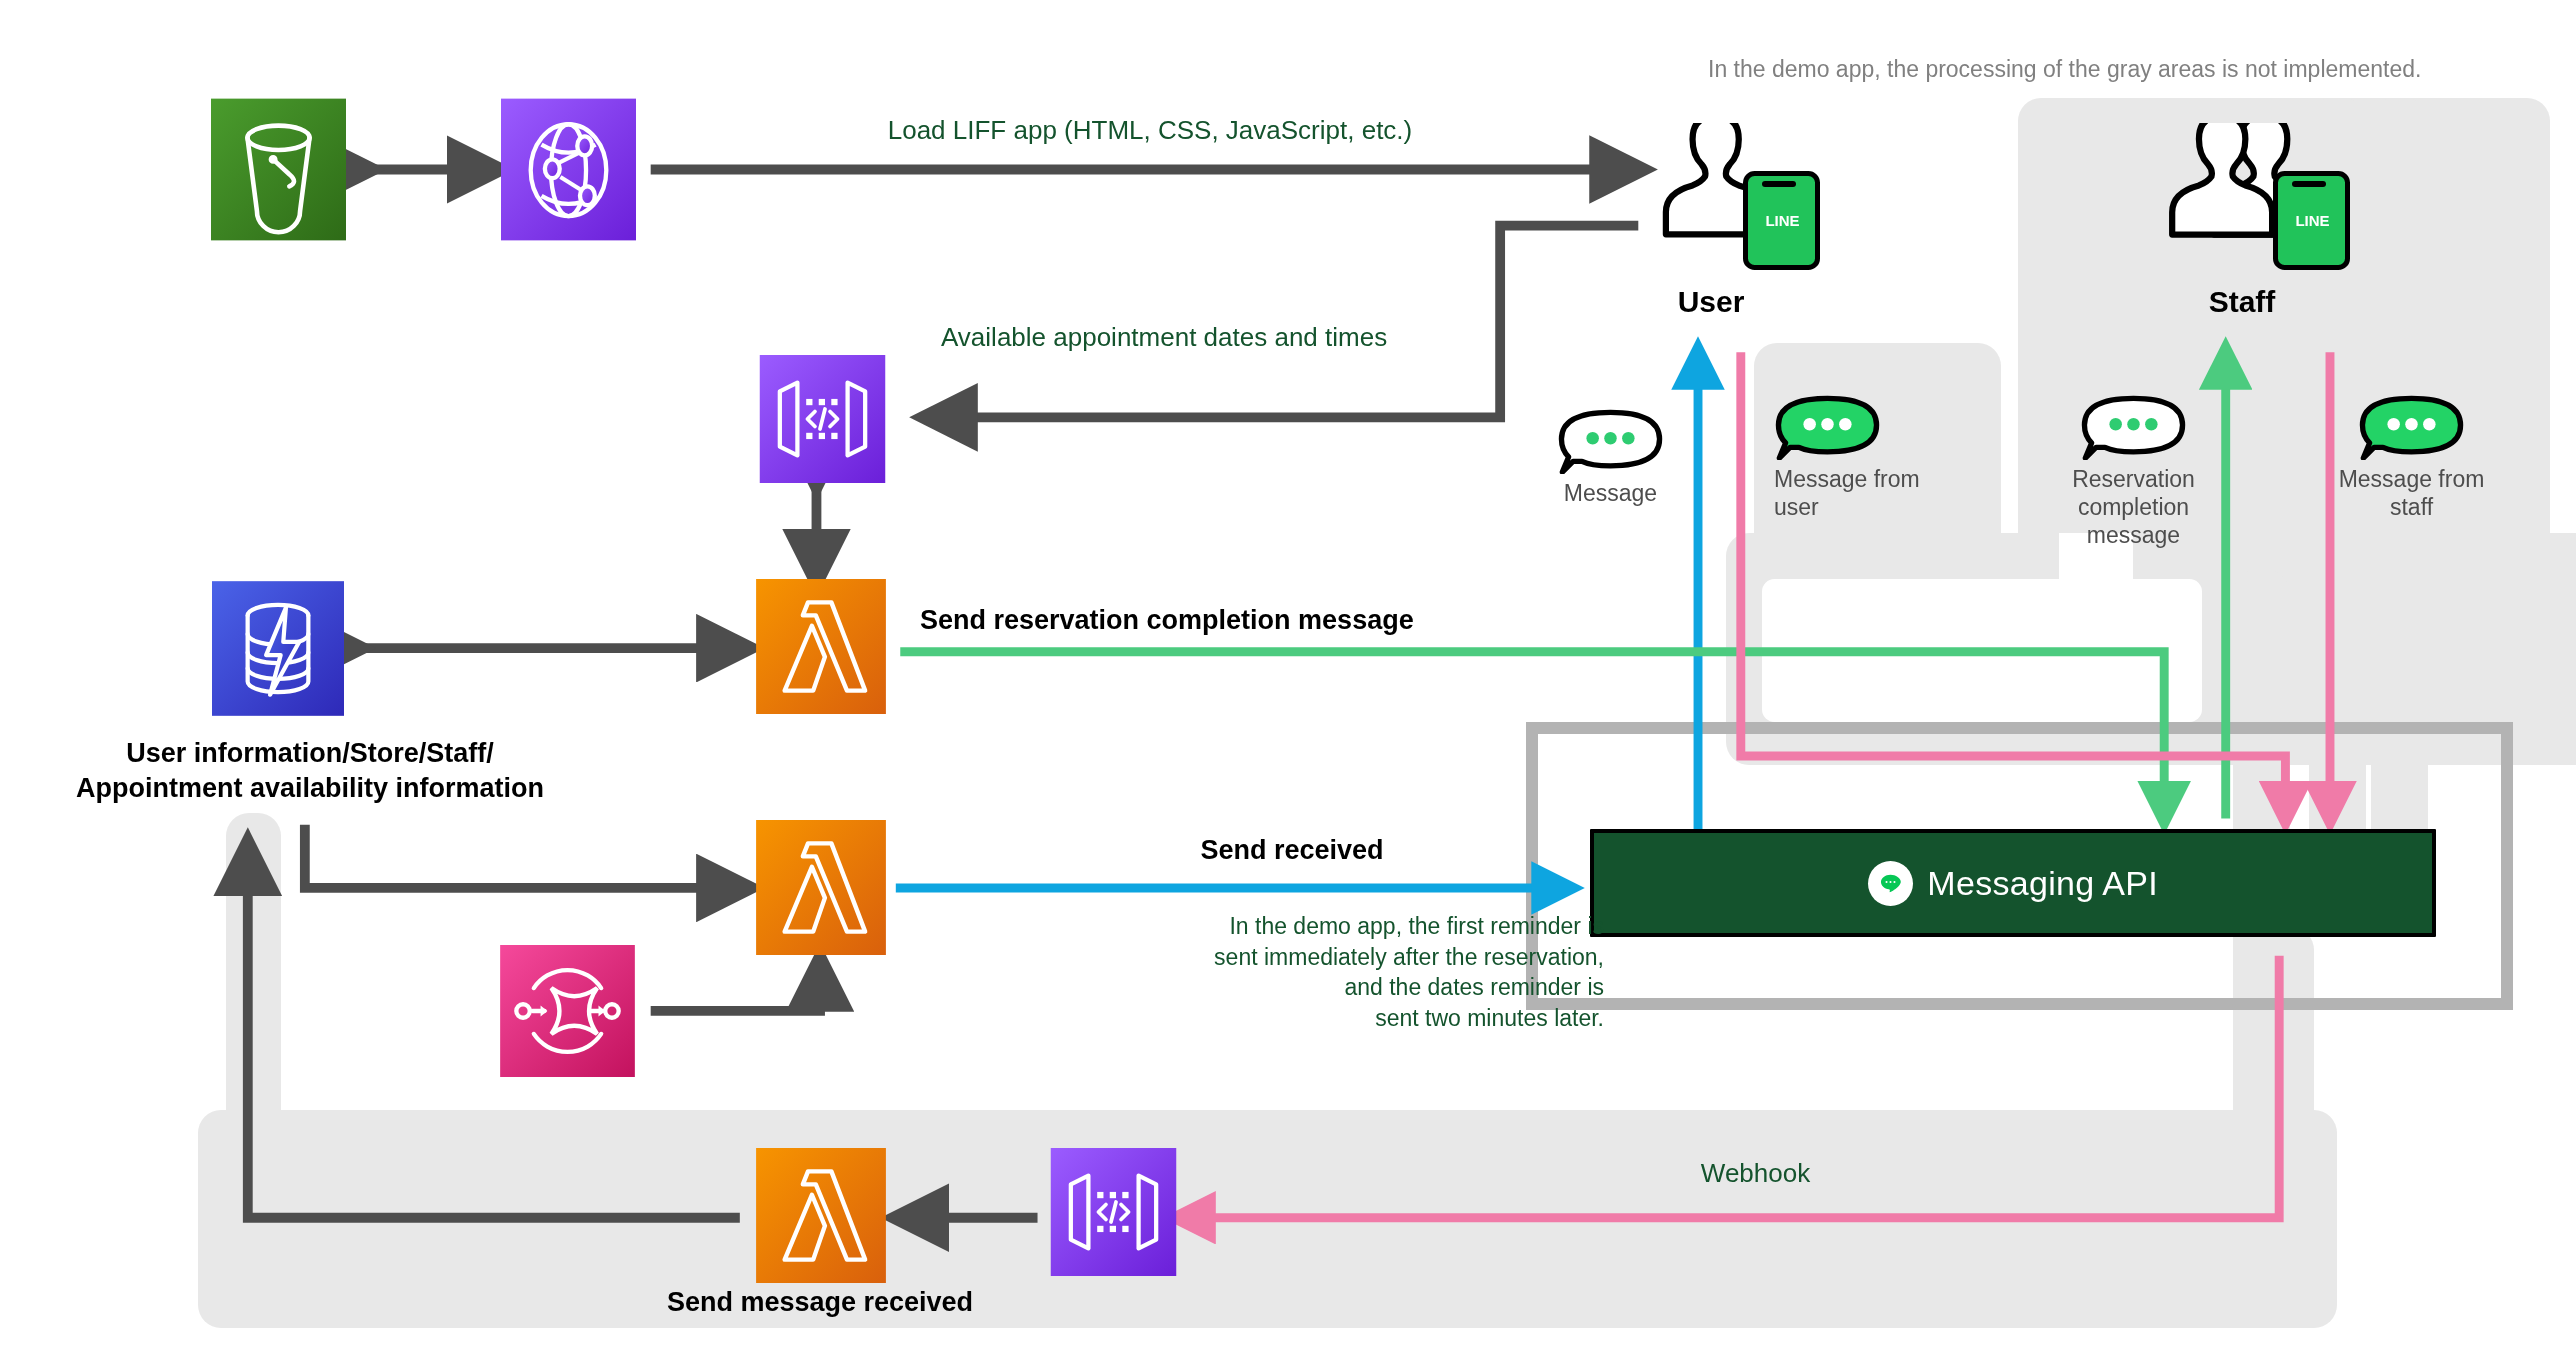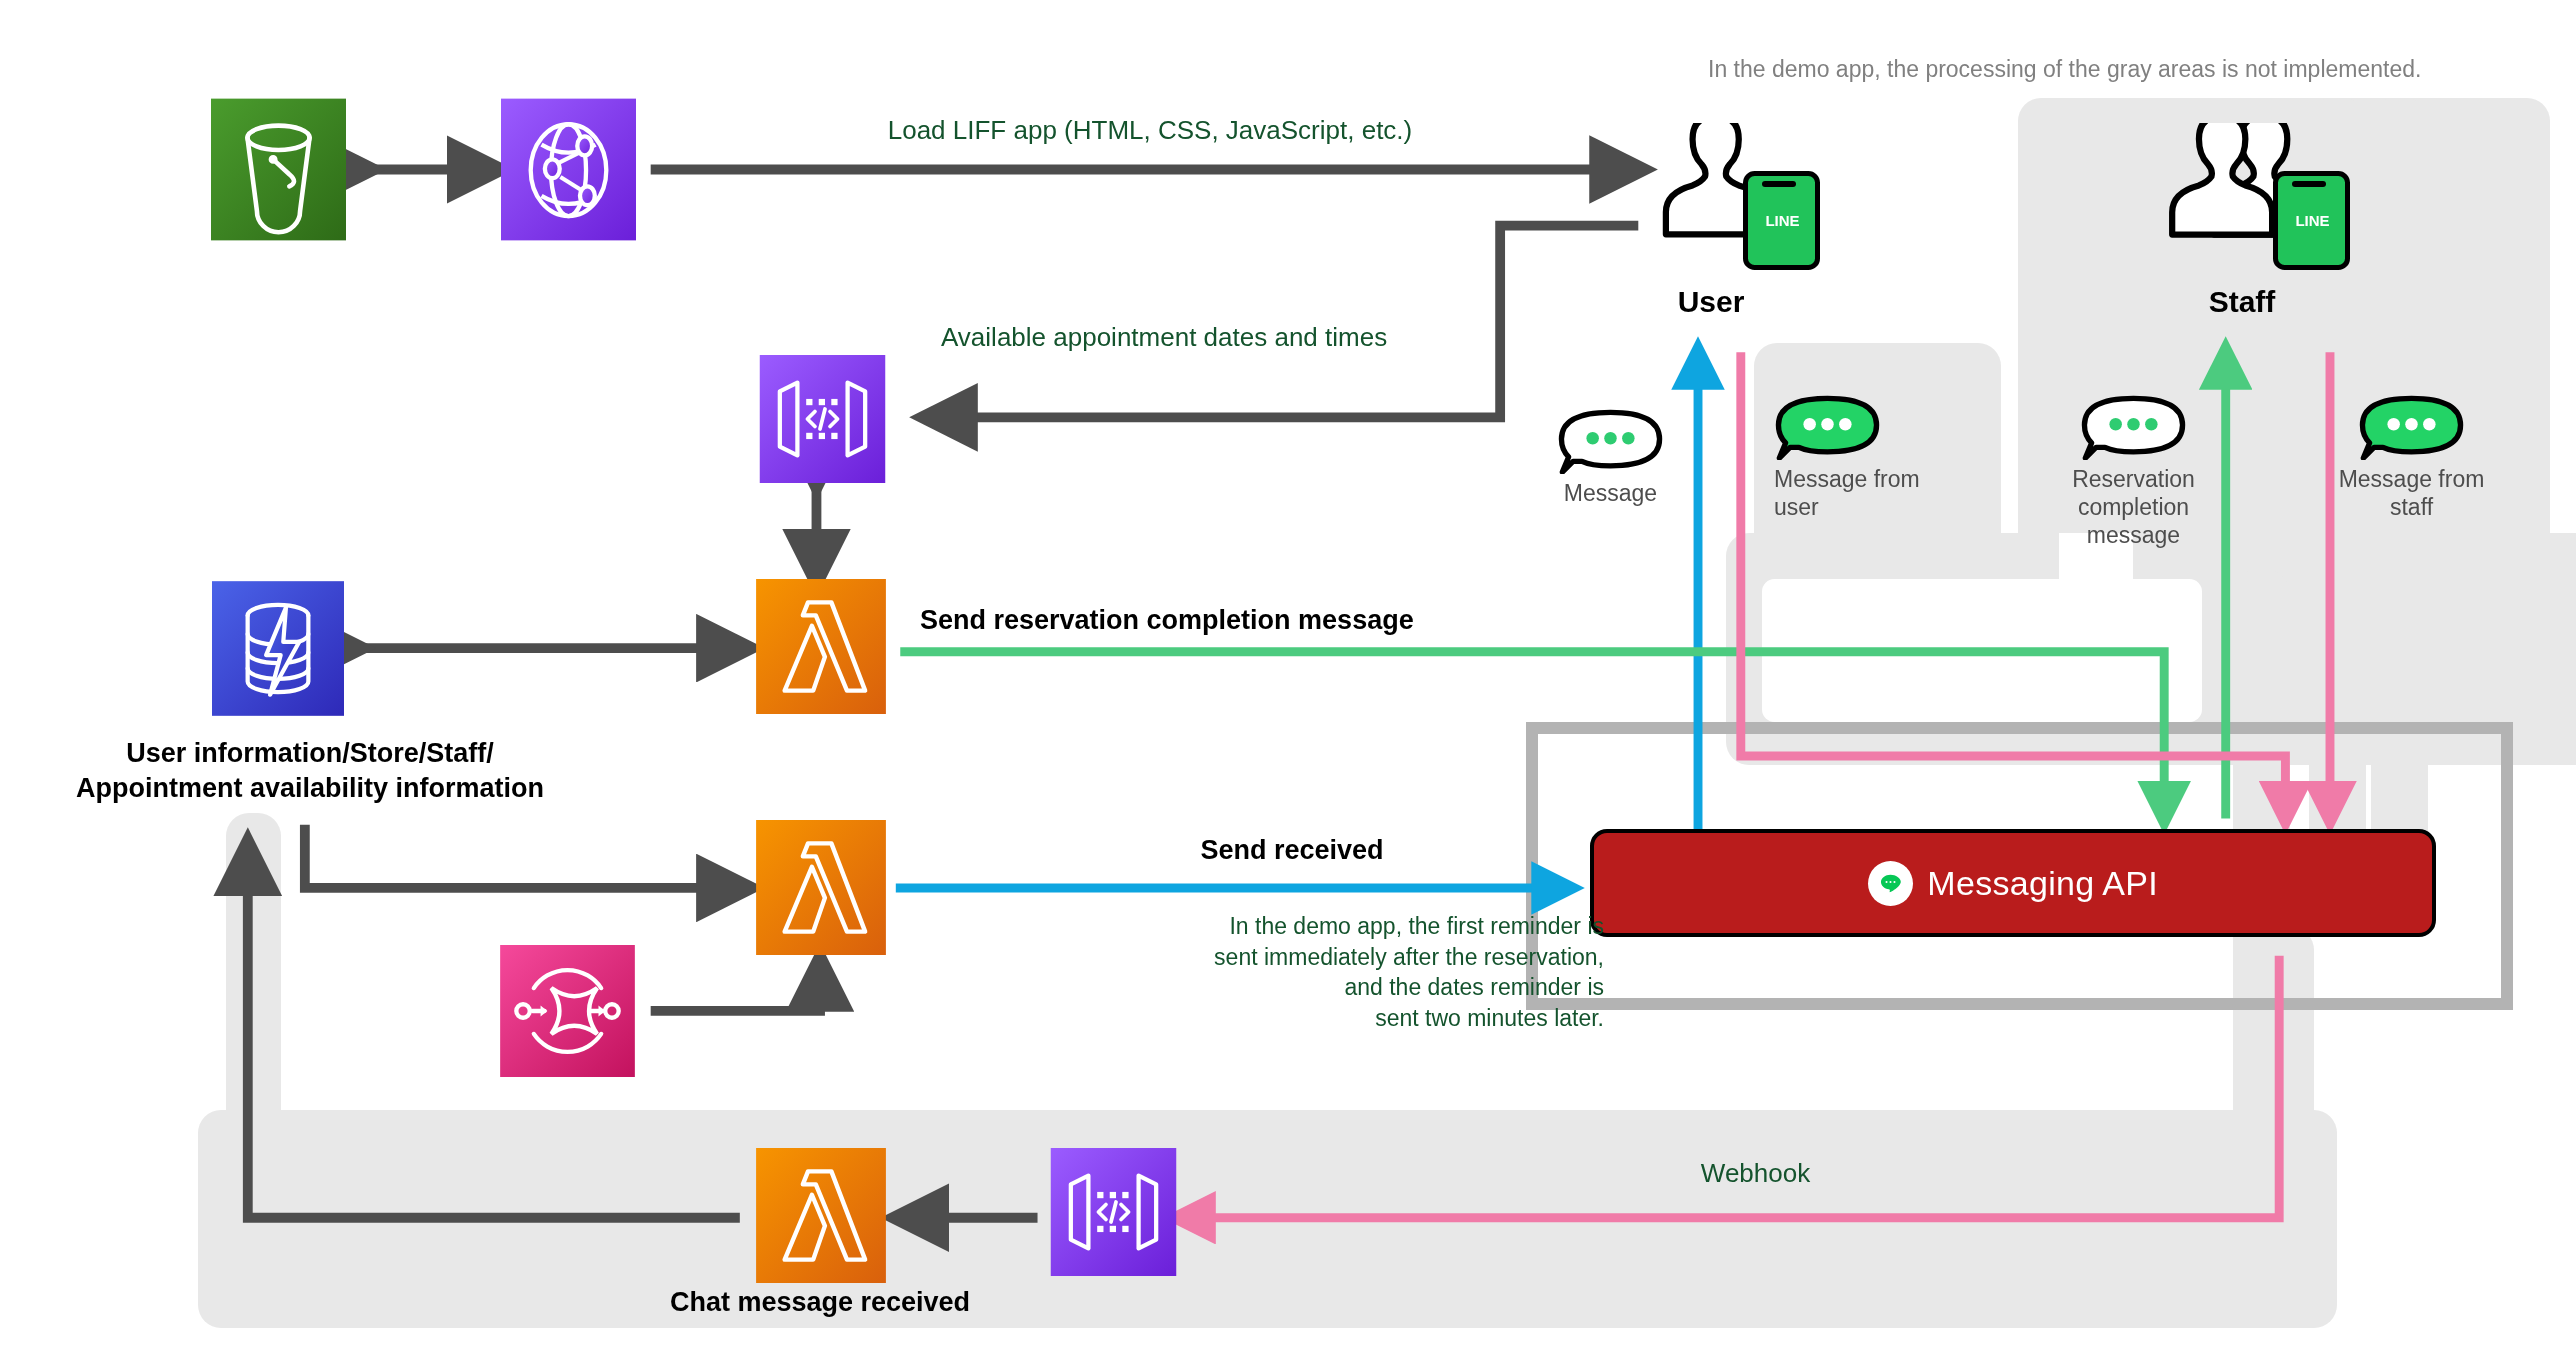--- a/index.html
+++ b/index.html
@@ -7,21 +7,21 @@
   #stage{position:relative;width:2576px;height:1373px;background:#ffffff;overflow:hidden;}
   .abs{position:absolute;padding-left:12px;}
   .gray-panel{background:#e8e8e8;border-radius:23px;}
   .svc{position:absolute;border-radius:2.7px;}
   .svc svg{display:block;width:100%;height:100%;}
   .lbl{position:absolute;color:#000;font-weight:bold;line-height:1.25;}
   .txt{position:absolute;color:#14532d;line-height:1.3;}
   .txt-black{position:absolute;color:#000;line-height:1.3;font-weight:bold;}
   .bubble-wrap{position:absolute;text-align:center;}
   .bubble-cap{color:#4d4d4d;font-size:23px;line-height:1.22;margin-top:5.3px;}
-  .msgapi{position:absolute;background:#b91c1c;border:4.5px solid #000;border-radius:17px;
+  .msgapi{position:absolute;background:#14532d;border:4.5px solid #000;border-radius:1px;
           display:flex;align-items:center;justify-content:center;gap:14.3px;}
   .msgapi .t{color:#fff;font-size:34px;font-weight:500;letter-spacing:0.3px;}
   .frame{position:absolute;border:12.5px solid #b3b3b3;background:transparent;}
   svg.over{position:absolute;left:0;top:0;width:2576px;height:1373px;pointer-events:none;}
 </style>
 </head>
 <body>
 
 <div id="stage">
 
@@ -428,16 +428,16 @@
 
   <div class="txt" style="left:980px;top:911px;width:624px;text-align:right;font-size:23px;line-height:1.33;">
     <div>In the demo app, the first reminder is</div>
     <div>sent immediately after the reservation,</div>
     <div>and the dates reminder is</div>
     <div>sent two minutes later.</div>
   </div>
 
   <div class="txt" style="left:1604px;top:1157px;width:303px;text-align:center;font-size:26px;">Webhook</div>
 
-  <div class="txt-black" style="left:624px;top:1285px;width:392px;text-align:center;font-size:27px;">Chat message received</div>
+  <div class="txt-black" style="left:624px;top:1285px;width:392px;text-align:center;font-size:27px;">Send message received</div>
 
 </div>
 
 
 </body></html>

